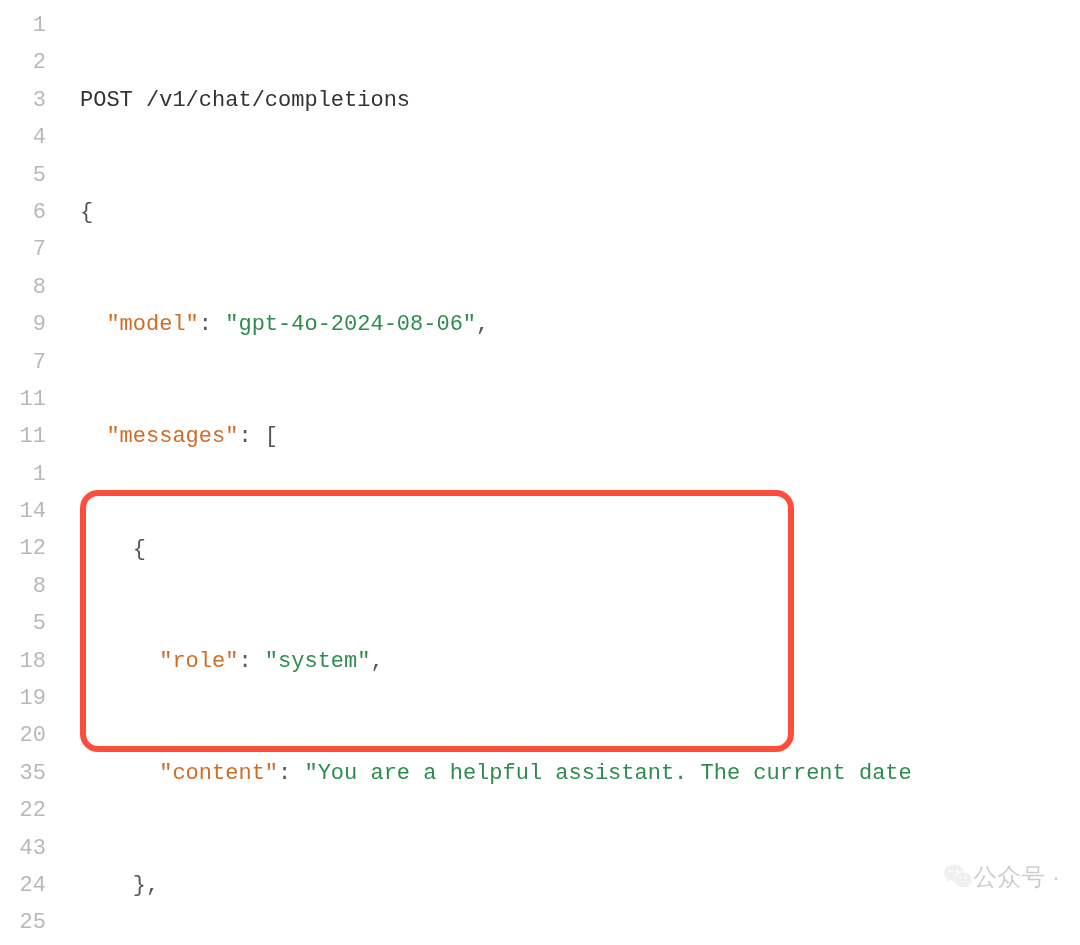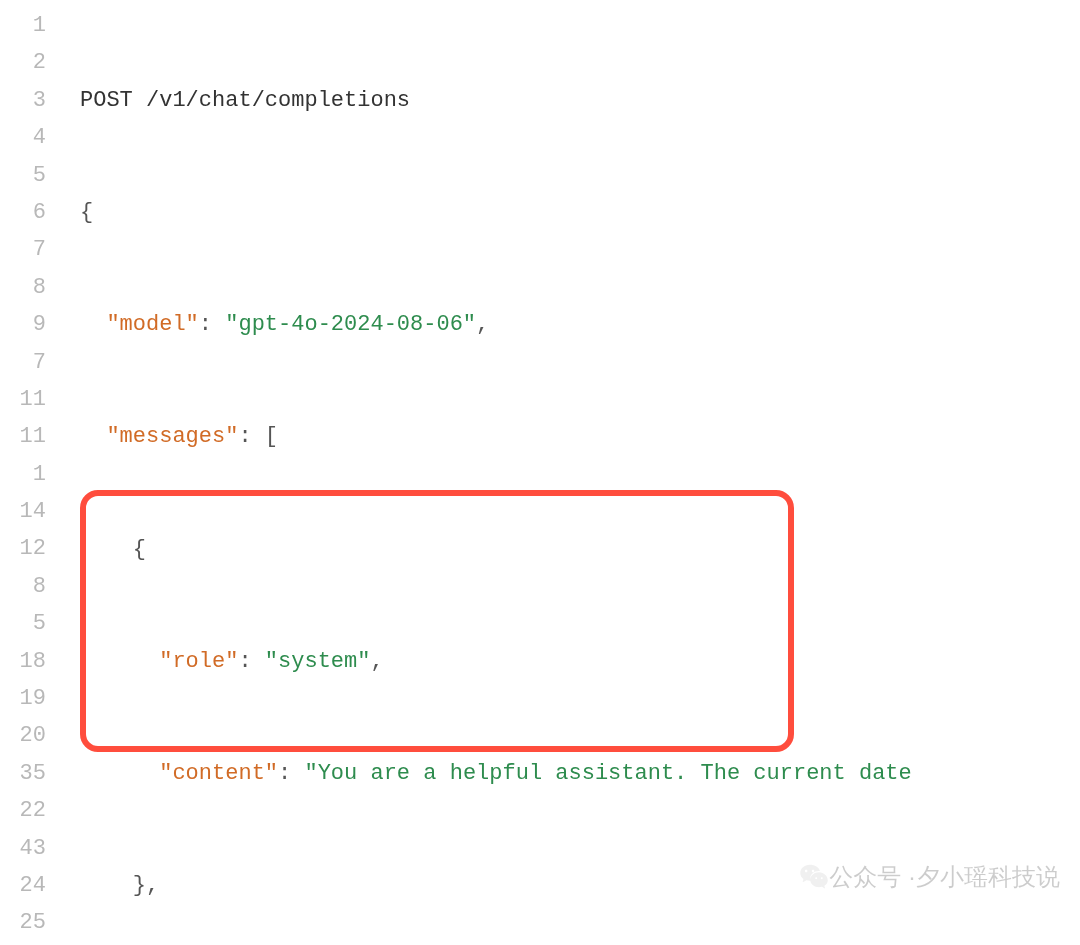--- a/index.html
+++ b/index.html
@@ -138,15 +138,14 @@
     
   </div>
 
   <div class="highlight-box" style="top: 490px; left: 80px; width: 714px; height: 262px;"></div>
 
   <div class="watermark">
     <svg class="icon" viewBox="0 0 24 24" fill="currentColor">
       <path d="M8.5 3C4.36 3 1 5.91 1 9.5c0 1.93.98 3.67 2.53 4.89-.09.34-.53 1.98-.55 2.06-.03.12.02.25.12.33.06.05.14.07.21.07.05 0 .1-.01.15-.04.1-.05 2.07-1.22 2.43-1.43.83.24 1.71.37 2.61.37.26 0 .51-.01.77-.03-.17-.55-.27-1.13-.27-1.72 0-3.31 3.13-6 7-6 .26 0 .51.01.77.04C16.16 5.05 12.68 3 8.5 3zm-2.75 4c.55 0 1 .45 1 1s-.45 1-1 1-1-.45-1-1 .45-1 1-1zm5.5 0c.55 0 1 .45 1 1s-.45 1-1 1-1-.45-1-1 .45-1 1-1zM16 9c-3.87 0-7 2.69-7 6s3.13 6 7 6c.78 0 1.53-.11 2.23-.31.31.18 1.99 1.17 2.08 1.22.05.03.1.04.15.04.07 0 .15-.02.21-.07.1-.08.15-.21.12-.33-.02-.07-.39-1.45-.47-1.75C22.02 18.72 23 17.18 23 15.5 23 11.91 19.87 9 16 9zm-2.25 4c.41 0 .75.34.75.75s-.34.75-.75.75-.75-.34-.75-.75.34-.75.75-.75zm4.5 0c.41 0 .75.34.75.75s-.34.75-.75.75-.75-.34-.75-.75.34-.75.75-.75z"></path>
     </svg>
     <span>公众号 ·</span>
-    <span>夕小瑶科技说</span>
   </div>
 </div>
 
 </body></html>

